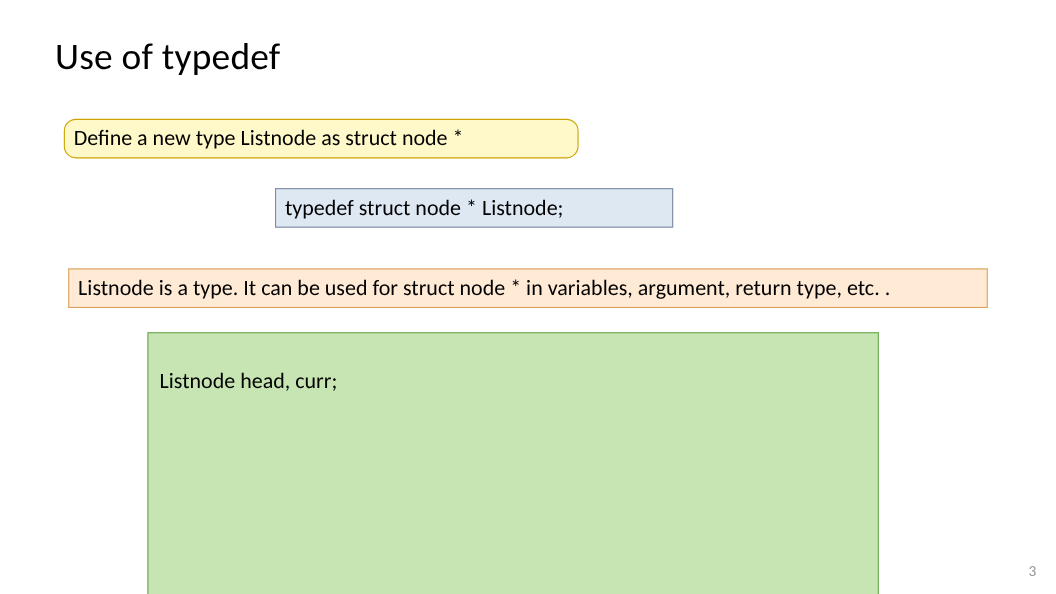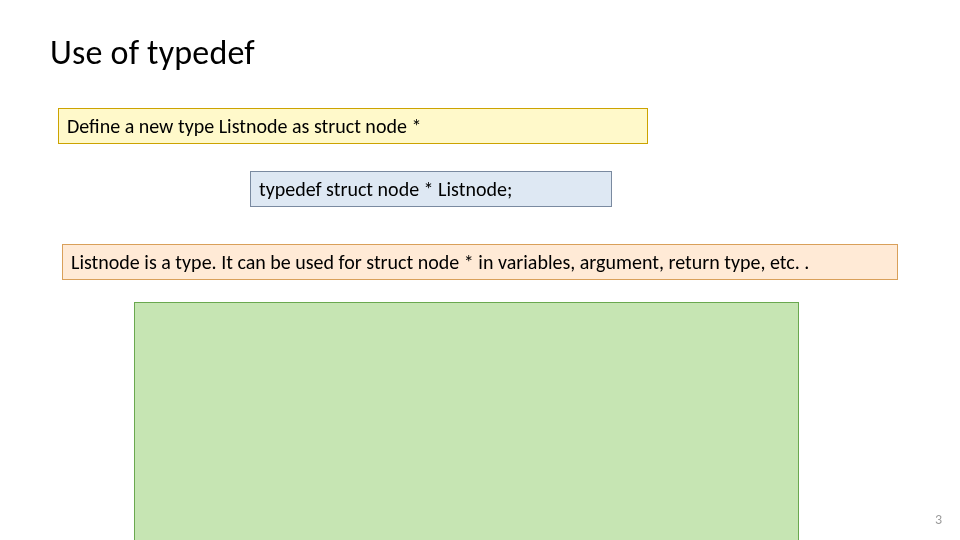--- a/index.html
+++ b/index.html
@@ -63,28 +63,28 @@
     line-height: 1.28;
   }
 </style>
 </head>
 <body>
 
 <div class="slide">
 
   <div class="title">Use of typedef</div>
 
-  <div class="box yellow" style="left:58px; top:108px; width:590px;">Define a new type Listnode as struct node *</div>
+  <div class="box yellow" style="left:58px; top:108px; width:468px;border-radius:11px;">Define a new type Listnode as struct node *</div>
 
   <div class="box orange" style="left:62px; top:244px; width:836px;">Listnode is a type. It can be used for struct node * in variables, argument, return type, etc. .</div>
 
   <div class="box blue" style="left:250px; top:171px; width:362px;">typedef struct node * Listnode;</div>
 
   <div class="box green codeblock" style="left:134px; top:302px; width:665px; padding:6px 10px;">
-    <br>
+    <span>Listnode head, curr;</span><br>
     <br>
     <br>
     <br>
     <span>Listnode insert_front(Listnode list, Listnode n);</span><br>
     <br>
     
   </div>
 
   <div class="pageno">3</div>
 

